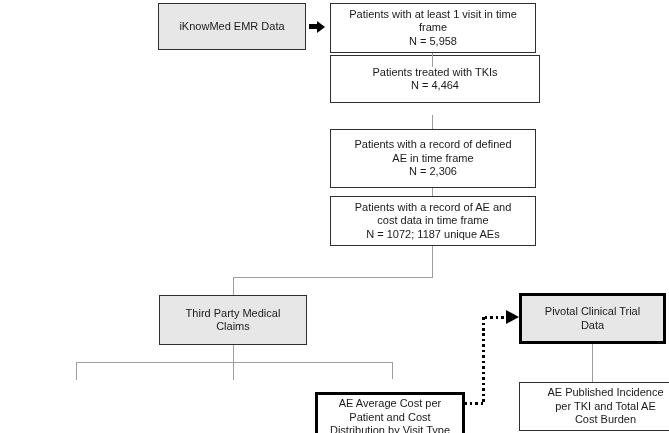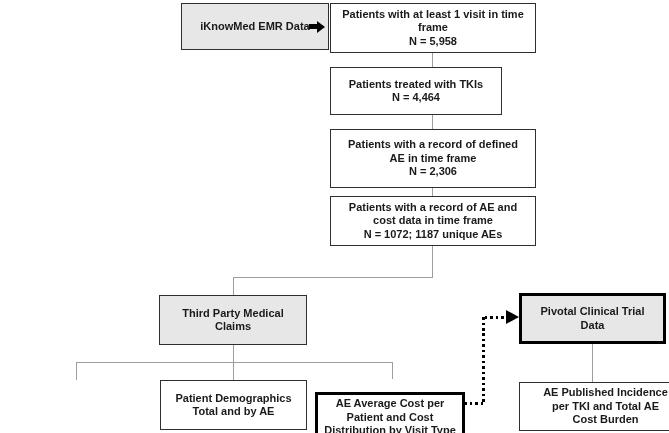--- a/index.html
+++ b/index.html
@@ -13,21 +13,21 @@
   }
   .box {
     position: absolute;
     box-sizing: border-box;
     border: 1.5px solid #2f2f2f;
     background: #ffffff;
     display: flex;
     align-items: center;
     justify-content: center;
     text-align: center;
-    font-weight: bold;
+    font-weight: normal;
     font-size: 11px;
     line-height: 13.5px;
     color: #1a1a1a;
     white-space: pre;
   }
   .box.gray  { background: #e7e7e7; }
   .box.bold  { border: 3px solid #000000; }
   .line {
     position: absolute;
     background: #9e9e9e;
@@ -59,46 +59,44 @@
     border-top: 6px solid transparent;
     border-bottom: 6px solid transparent;
     border-left: 8px solid #000000;
   }
 </style>
 </head>
 <body>
 
 <div id="canvas">
 
-  <div class="box gray" style="left:158px; top:3px;  width:148px; height:47px;margin-left:23px;">iKnowMed EMR Data</div>
+  <div class="box gray" style="left:158px; top:3px;  width:148px; height:47px;">iKnowMed EMR Data</div>
 
   <div class="box" style="left:330px; top:3px;  width:206px; height:50px;">Patients with at least 1 visit in time
 frame
 N = 5,958</div>
 
-  <div class="box" style="left:330px; top:67px; width:172px; height:48px;">Patients treated with TKIs
+  <div class="box" style="left:330px; top:55px; width:210px; height:48px;">Patients treated with TKIs
 N = 4,464</div>
 
   <div class="box" style="left:330px; top:129px; width:206px; height:59px;">Patients with a record of defined
 AE in time frame
 N = 2,306</div>
 
   <div class="box" style="left:330px; top:196px; width:206px; height:50px;">Patients with a record of AE and
 cost data in time frame
 N = 1072; 1187 unique AEs</div>
 
   <div class="box gray bold" style="left:519px; top:293px; width:147px; height:51px;">Pivotal Clinical Trial
 Data</div>
 
   <div class="box gray" style="left:159px; top:295px; width:148px; height:50px;">Third Party Medical
 Claims</div>
 
 
-  <div class="box" style="left:160px; top:380px; width:147px; height:50px;">Patient Demographics
-Total and by AE</div>
 
   <div class="box bold" style="left:315px; top:392px; width:150px; height:51px;">AE Average Cost per
 Patient and Cost
 Distribution by Visit Type</div>
 
   <div class="box" style="left:519px; top:382px; width:173px; height:49px;">AE Published Incidence
 per TKI and Total AE
 Cost Burden</div>
 
   <div class="arrow-rect" style="left:309px; top:24px; width:8px; height:5px;"></div>

